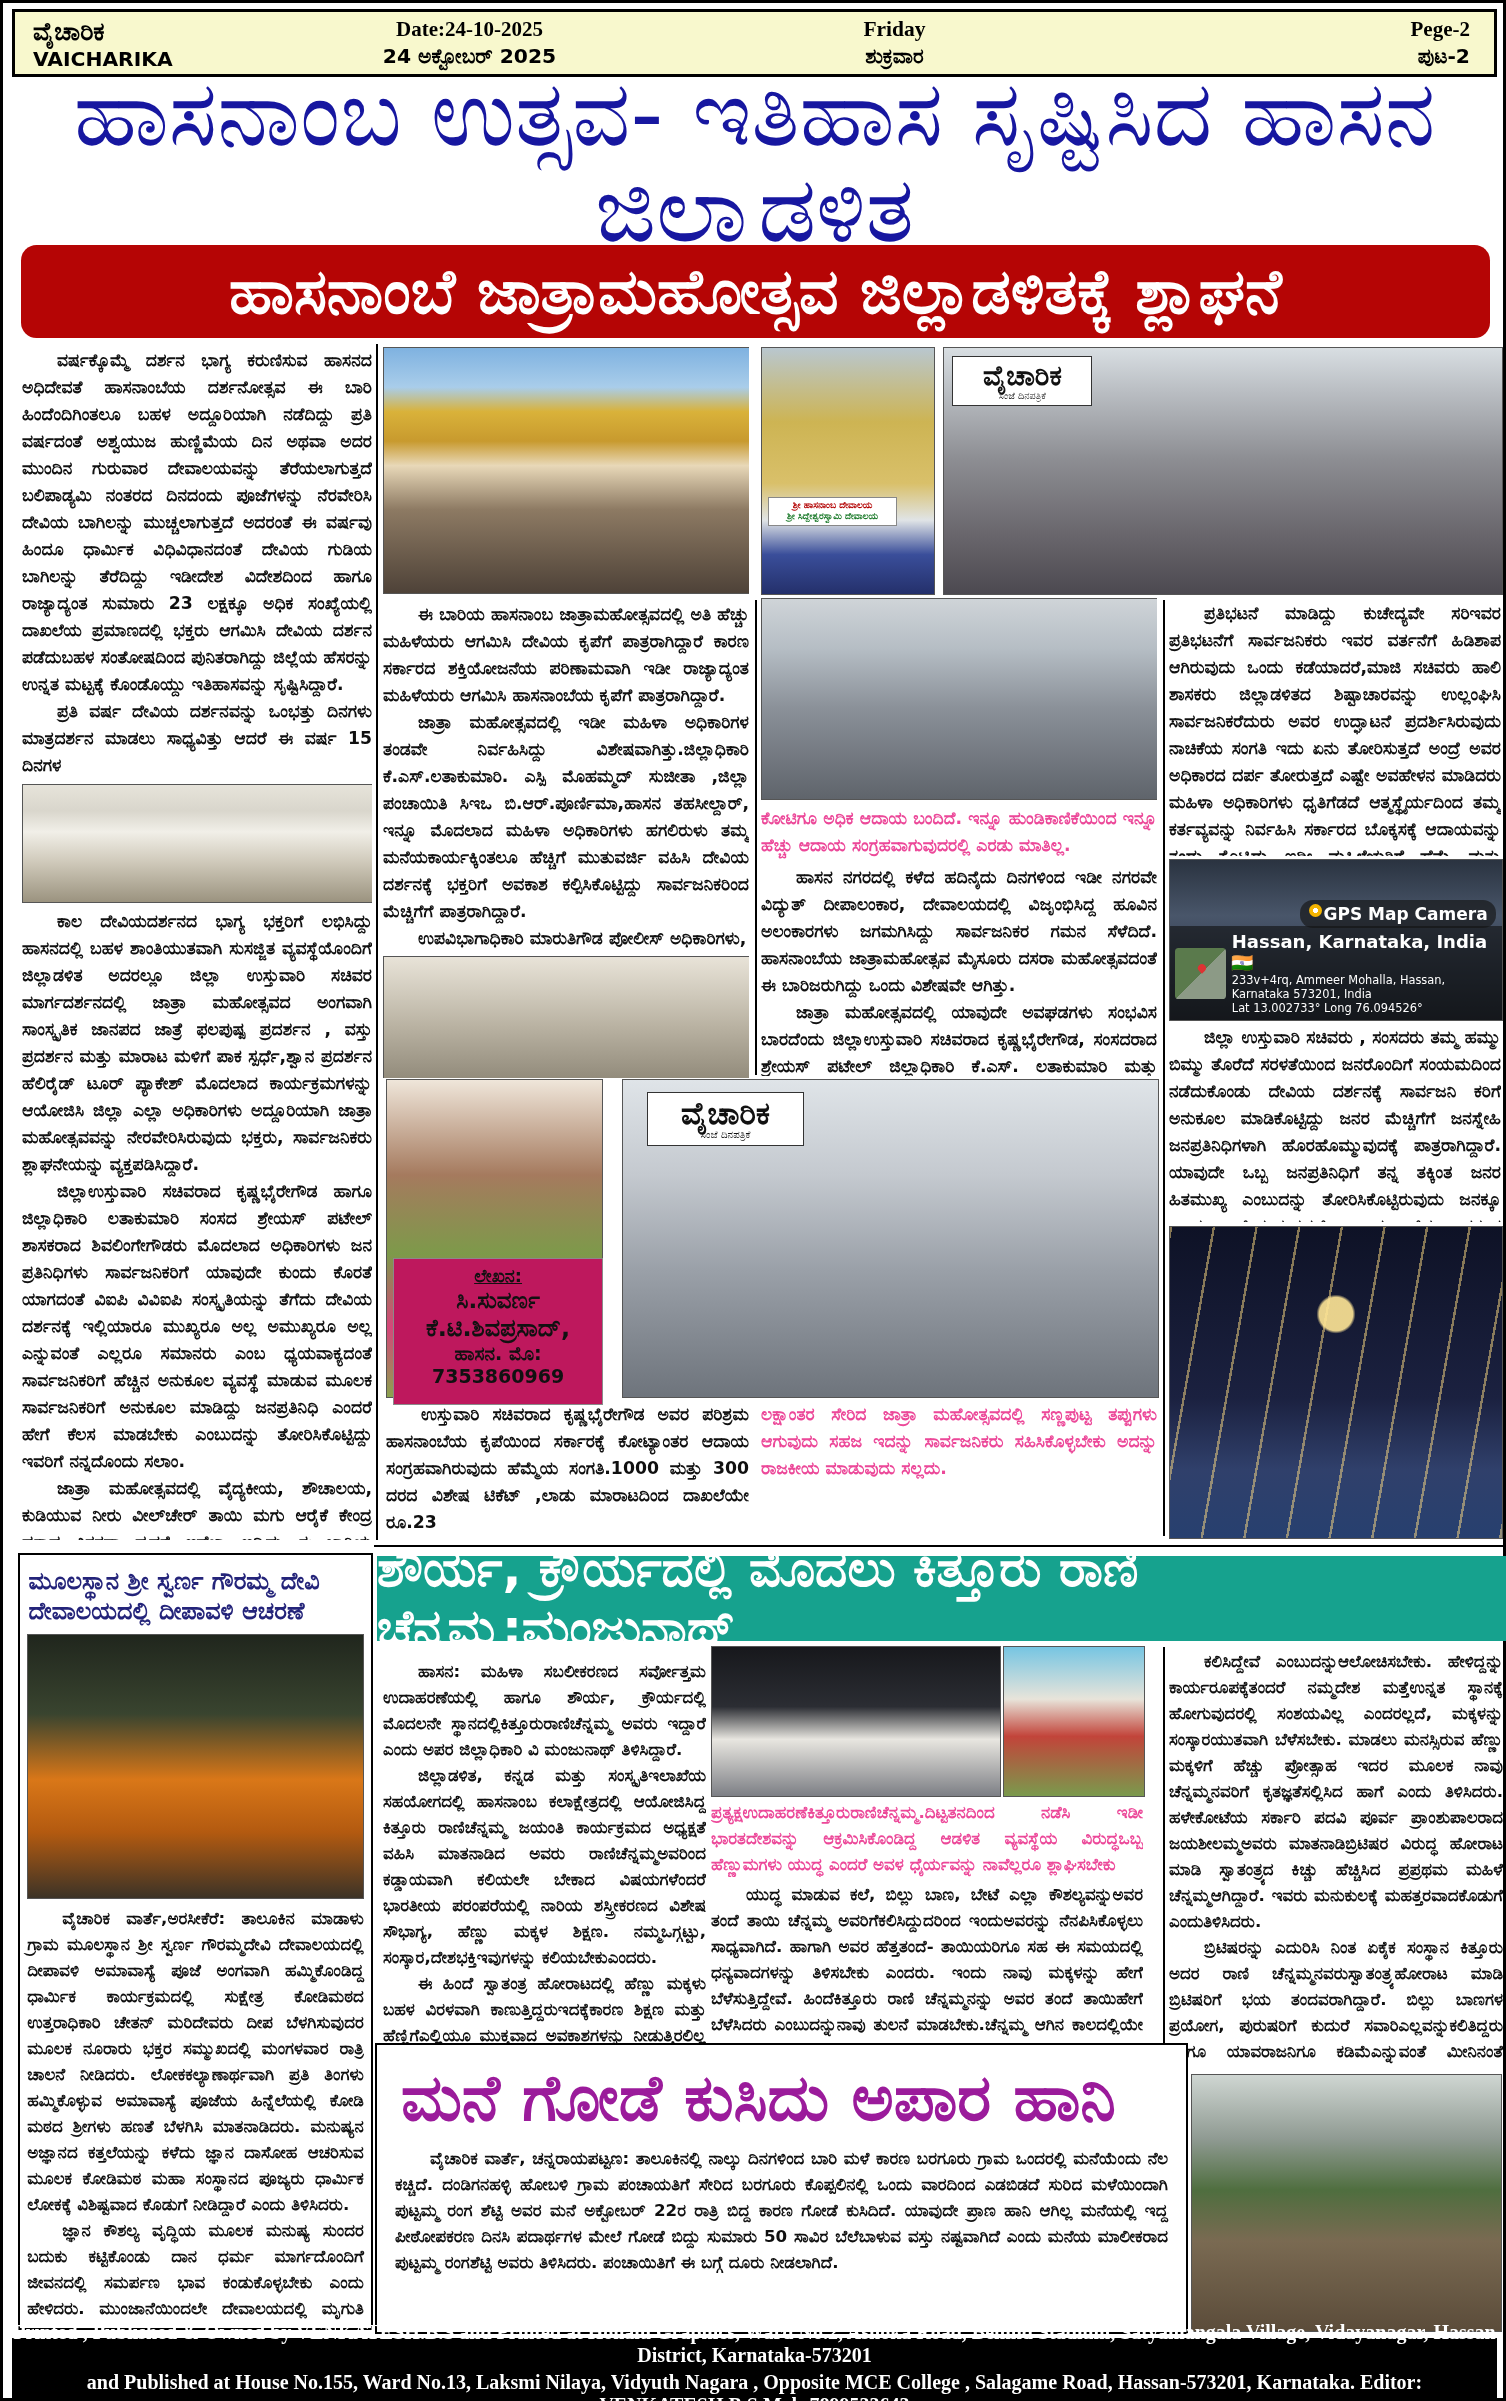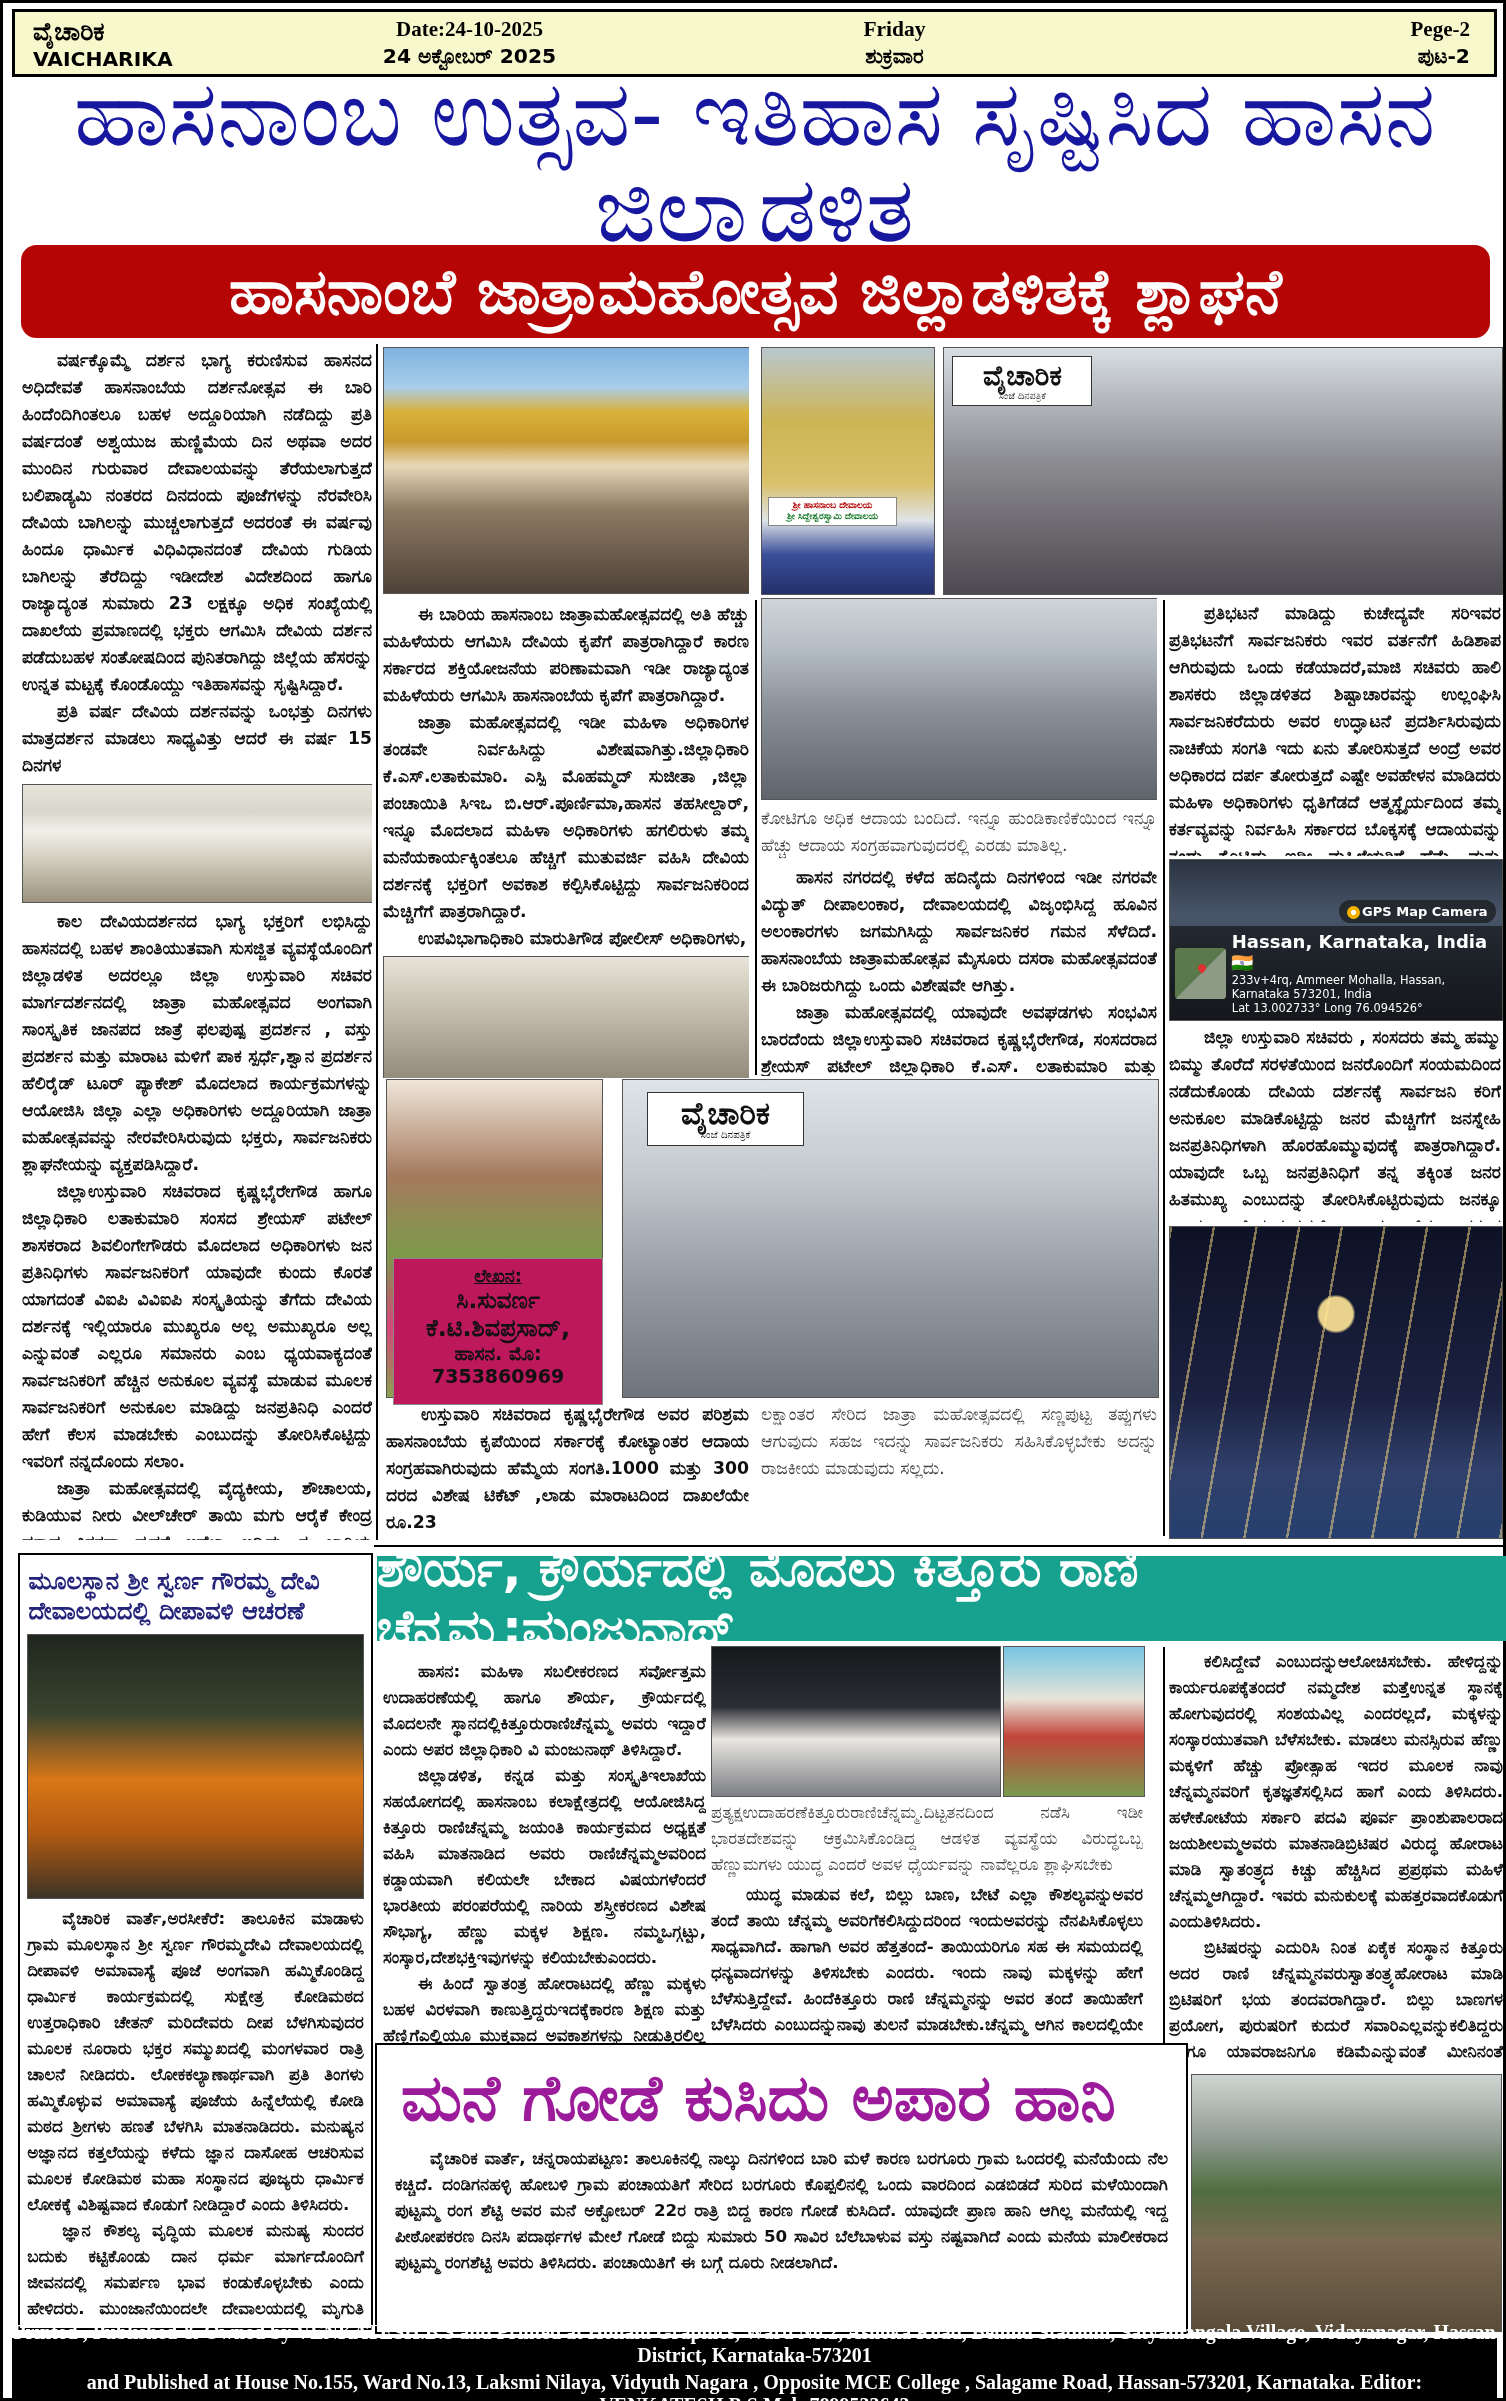--- a/index.html
+++ b/index.html
@@ -45,28 +45,28 @@
   .ph-paint{background:linear-gradient(180deg,#76c5e2 0%,#e8e4da 35%,#c2443a 60%,#7a9a4d 100%);}
   .ph-house{background:linear-gradient(180deg,#cfd6d2 0%,#8f9a92 25%,#4f6e3f 45%,#7a6a52 65%,#5b4c3a 100%);}
   
   .logo-box{position:absolute;background:#fff;border:1.2px solid #333;color:#111;text-align:center;padding:3.6px 6px;}
   .logo-kn{font-weight:bold;line-height:1.05;}
   .gps-ov{position:absolute;left:0;right:0;bottom:0;background:rgba(15,15,15,.6);color:#fff;
           display:flex;gap:6px;padding:4.8px;align-items:center;}
   .gps-map{width:51px;height:51px;background:linear-gradient(135deg,#5a7a4c 0 50%,#8c9a86 50% 100%);flex:0 0 auto;border-radius:3.6px;position:relative;}
   .gps-map::after{content:"";position:absolute;left:23px;top:16.7px;width:8.4px;height:8.4px;background:#d33;border-radius:50% 50% 50% 0;transform:rotate(-45deg);}
   .gps-badge{position:absolute;right:6px;top:-26px;background:rgba(20,20,20,.65);color:#fff;border-radius:13px;
-             font-size:13px;font-weight:bold;padding:3.6px 8.4px;display:flex;gap:2px;align-items:flex-end;}
+             font-size:17px;font-weight:bold;padding:3.6px 8.4px;display:flex;gap:2px;align-items:flex-start;}
   .gps-dot{width:13px;height:13px;border-radius:50%;background:radial-gradient(circle,#fff 0 28%,#f4b400 30% 100%);display:inline-block;}
   .ybox{position:absolute;background:#be185d;border:1.8px solid #8a8a8a;text-align:center;color:#111;font-weight:bold;padding:6px 3.6px;}
   .sign{position:absolute;background:#fff;border:0.6px solid #888;color:#b30000;font-size:9px;font-weight:bold;text-align:center;line-height:1.3;padding:1.8px 3.6px;}
   .footer{left:9px;top:2335px;width:1485px;height:62px;background:#000;color:#fff;
           font-family:"Liberation Serif",serif;font-weight:bold;display:flex;flex-direction:column;justify-content:center;gap:4.8px;text-align:center;}
   .box{position:absolute;border:2.4px solid #000;background:#fff;box-sizing:border-box;}
-  .capt{font-weight:normal;color:#404040;text-align:justify;overflow:hidden;}
+  .capt{font-weight:bold;color:#ec4899;text-align:justify;overflow:hidden;}
 </style>
 </head>
 <body>
 
 <div class="page">
 
   <div class="abs hdr">
     <div class="cell" style="width:197px;padding-left:18px;">
       <div style="font-size:25px;">ವೈಚಾರಿಕ</div>
       <div style="font-size:20.3px;">VAICHARIKA</div>

